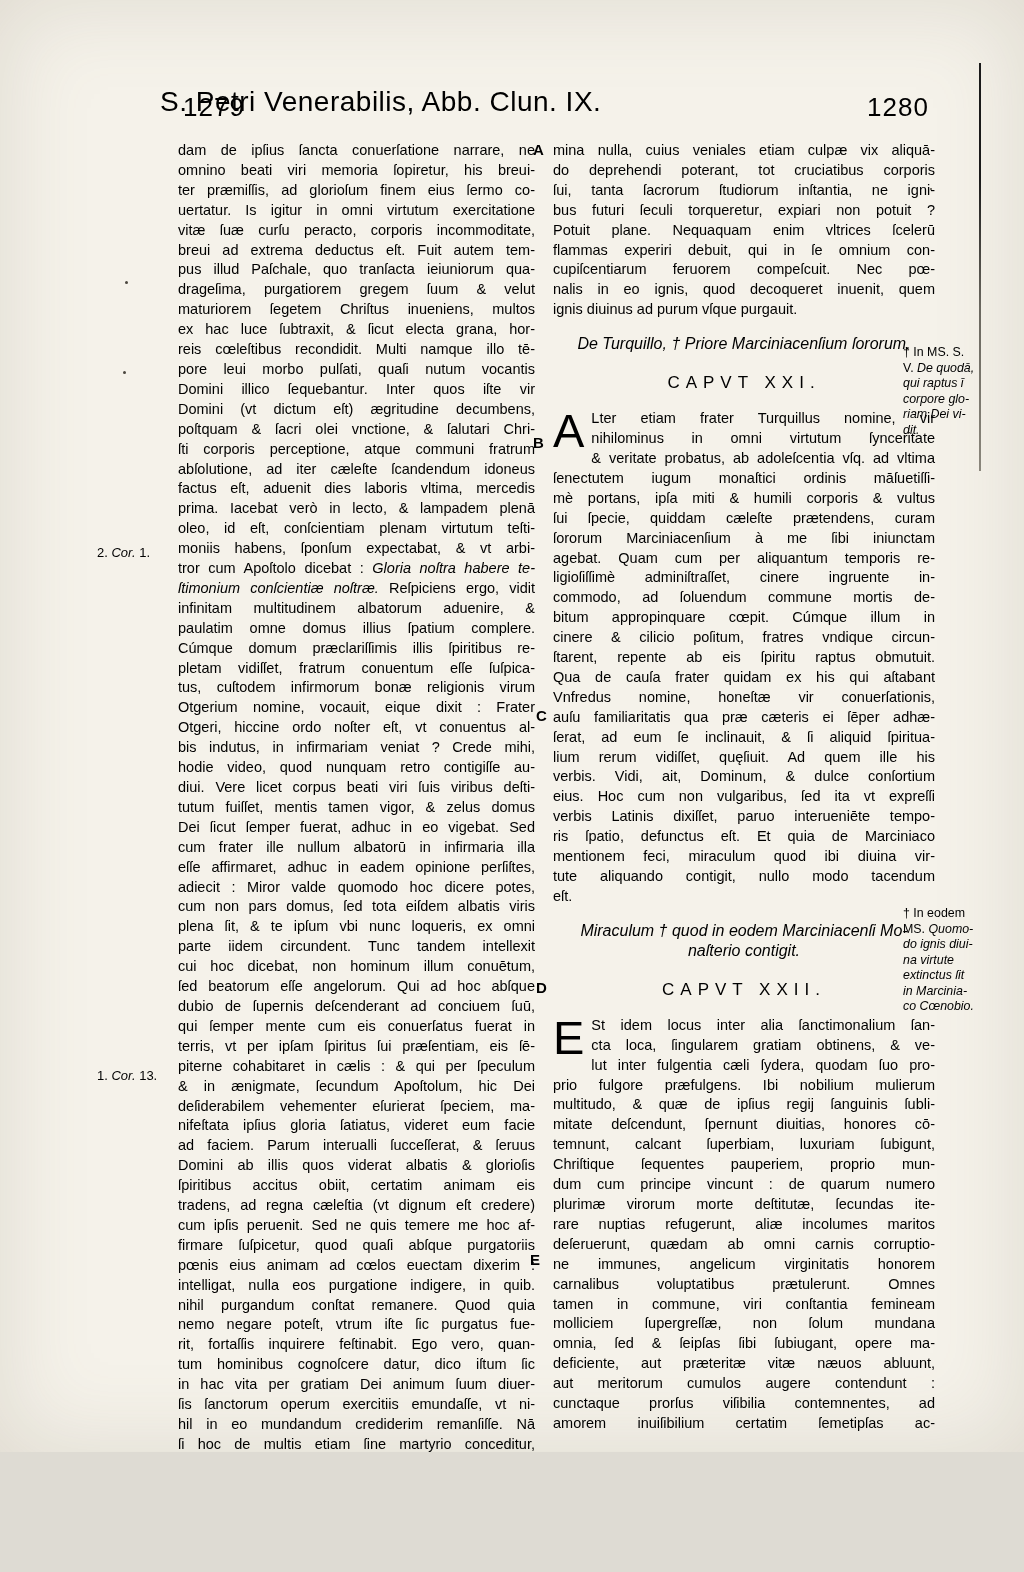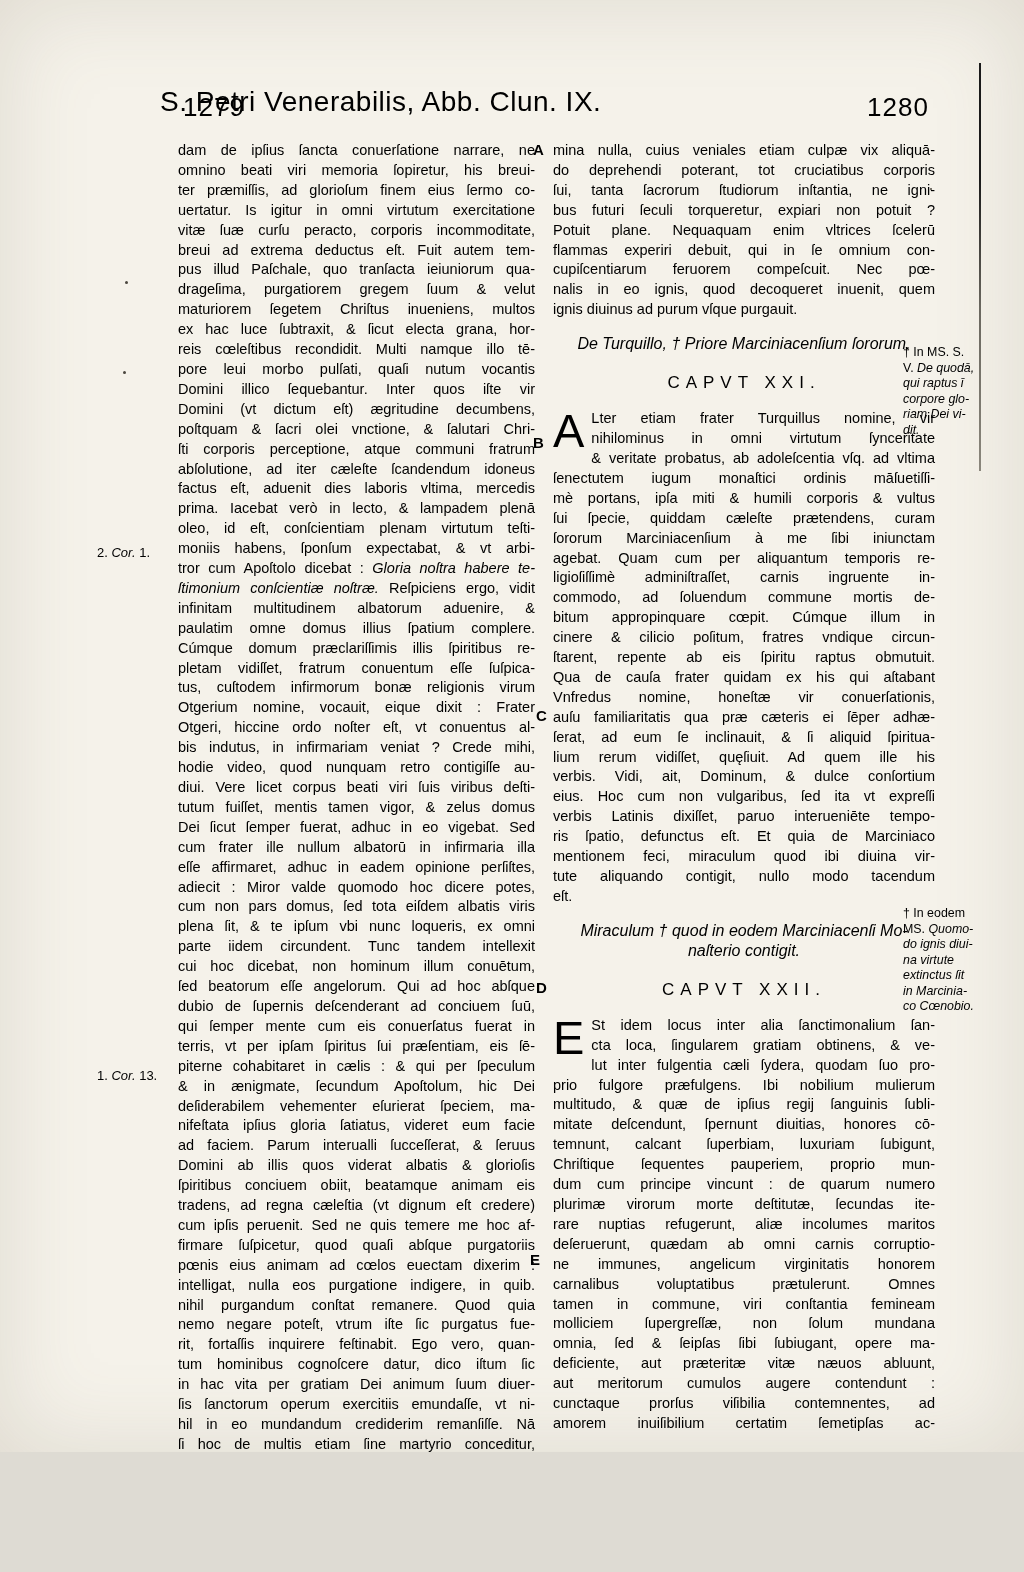--- a/index.html
+++ b/index.html
@@ -117,21 +117,21 @@
       <div class="ln">ſed beatorum eſſe angelorum. Qui ad hoc abſque</div>
       <div class="ln">dubio de ſupernis deſcenderant ad conciuem ſuū,</div>
       <div class="ln">qui ſemper mente cum eis conuerſatus fuerat in</div>
       <div class="ln">terris, vt per ipſam ſpiritus ſui præſentiam, eis ſē-</div>
       <div class="ln">piterne cohabitaret in cælis : &amp; qui per ſpeculum</div>
       <div class="ln">&amp; in ænigmate, ſecundum Apoſtolum, hic Dei</div>
       <div class="ln">deſiderabilem vehementer eſurierat ſpeciem, ma-</div>
       <div class="ln">nifeſtata ipſius gloria ſatiatus, videret eum facie</div>
       <div class="ln">ad faciem. Parum interualli ſucceſſerat, &amp; ſeruus</div>
       <div class="ln">Domini ab illis quos viderat albatis &amp; glorioſis</div>
-      <div class="ln">ſpiritibus conciuem obiit, beatamque animam eis</div>
+      <div class="ln">ſpiritibus accitus obiit, certatim animam eis</div>
       <div class="ln">tradens, ad regna cæleſtia (vt dignum eſt credere)</div>
       <div class="ln">cum ipſis peruenit. Sed ne quis temere me hoc af-</div>
       <div class="ln">firmare ſuſpicetur, quod quaſi abſque purgatoriis</div>
       <div class="ln">pœnis eius animam ad cœlos euectam dixerim :</div>
       <div class="ln">intelligat, nulla eos purgatione indigere, in quib.</div>
       <div class="ln">nihil purgandum conſtat remanere. Quod quia</div>
       <div class="ln">nemo negare poteſt, vtrum iſte ſic purgatus fue-</div>
       <div class="ln">rit, fortaſſis inquirere feſtinabit. Ego vero, quan-</div>
       <div class="ln">tum hominibus cognoſcere datur, dico iſtum ſic</div>
       <div class="ln">in hac vita per gratiam Dei animum ſuum diuer-</div>
@@ -158,21 +158,21 @@
       <div class="caput">CAPVT XXI.</div>
       <span class="dropcap" style="margin-top: 14px;">A</span>
       <div class="ln para-gap">Lter etiam frater Turquillus nomine, vir</div>
       <div class="ln">nihilominus in omni virtutum ſynceritate</div>
       <div class="ln">&amp; veritate probatus, ab adoleſcentia vſq. ad vltima</div>
       <div class="ln">ſenectutem iugum monaſtici ordinis māſuetiſſi-</div>
       <div class="ln">mè portans, ipſa miti &amp; humili corporis &amp; vultus</div>
       <div class="ln">ſui ſpecie, quiddam cæleſte prætendens, curam</div>
       <div class="ln">ſororum Marciniacenſium à me ſibi iniunctam</div>
       <div class="ln">agebat. Quam cum per aliquantum temporis re-</div>
-      <div class="ln">ligioſiſſimè adminiſtraſſet, carnis ingruente in-</div>
+      <div class="ln">ligioſiſſimè adminiſtraſſet, cinere ingruente in-</div>
       <div class="ln">commodo, ad ſoluendum commune mortis de-</div>
       <div class="ln">bitum appropinquare cœpit. Cúmque illum in</div>
       <div class="ln">cinere &amp; cilicio poſitum, fratres vndique circun-</div>
       <div class="ln">ſtarent, repente ab eis ſpiritu raptus obmutuit.</div>
       <div class="ln">Qua de cauſa frater quidam ex his qui aſtabant</div>
       <div class="ln">Vnfredus nomine, honeſtæ vir conuerſationis,</div>
       <div class="ln">auſu familiaritatis qua præ cæteris ei ſēper adhæ-</div>
       <div class="ln">ſerat, ad eum ſe inclinauit, &amp; ſi aliquid ſpiritua-</div>
       <div class="ln">lium rerum vidiſſet, quęſiuit. Ad quem ille his</div>
       <div class="ln">verbis. Vidi, ait, Dominum, &amp; dulce conſortium</div>

